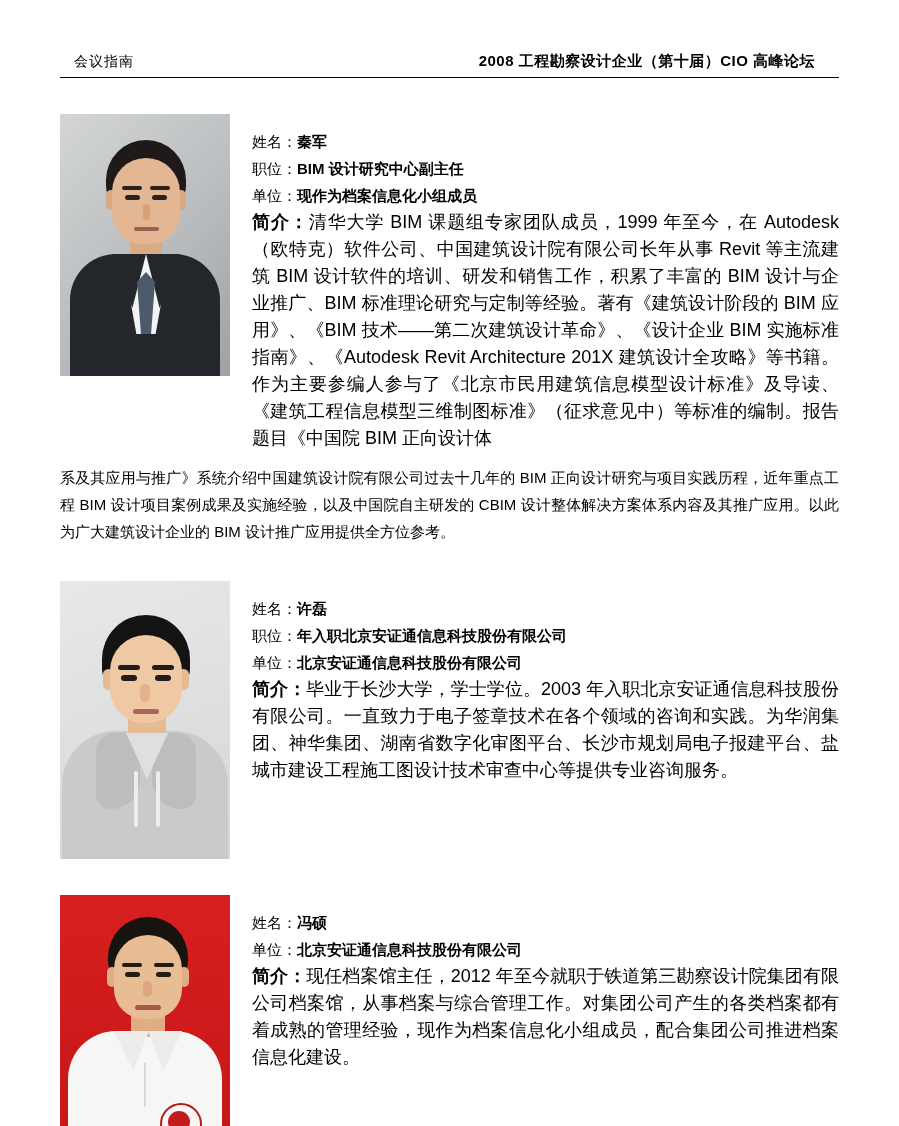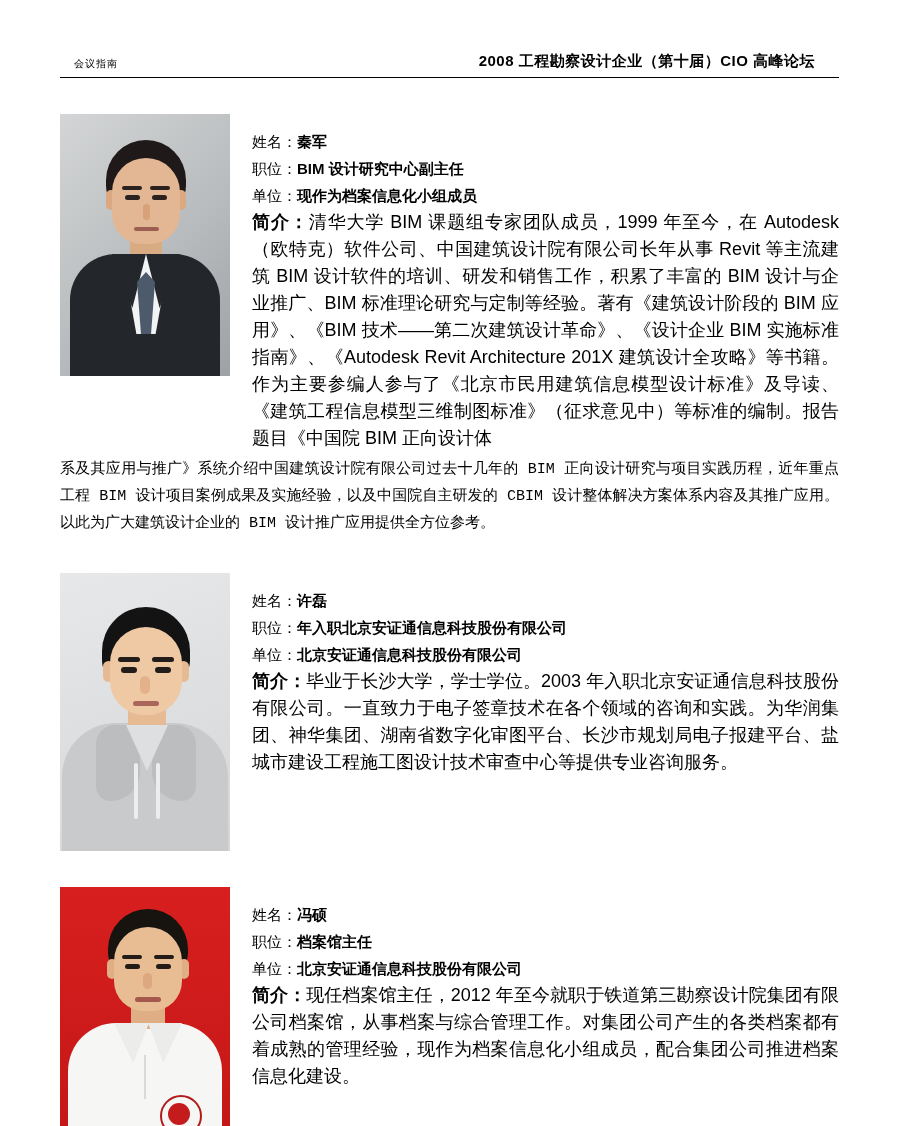--- a/index.html
+++ b/index.html
@@ -24,21 +24,21 @@
   
   .header {
     display: flex;
     align-items: flex-end;
     justify-content: space-between;
     padding: 0 14px 6px 14px;
     border-bottom: 1.6px solid #000;
   }
   .header-left {
     font-family: Liberation Mono, monospace;
-    font-size: 10px;
+    font-size: 14px;
     letter-spacing: 1px;
     color: #000;
     white-space: nowrap;
   }
   .header-right {
     font-family: "Liberation Sans", "DejaVu Sans", sans-serif;
     font-size: 15px;
     font-weight: bold;
     letter-spacing: 0.5px;
     color: #000;
@@ -80,26 +80,26 @@
   .line .lbl { font-weight: normal; }
   .bio {
     font-family: "Liberation Sans", "DejaVu Sans", sans-serif;
     font-size: 18px;
     line-height: 27px;
     text-align: justify;
     color: #000;
   }
   .bio .lbl { font-weight: bold; }
   .bio-cont {
-    font-family: Liberation Mono, monospace;
+    font-family: Liberation Sans, sans-serif;
     font-size: 15px;
     line-height: 27px;
     text-align: justify;
     color: #000;
-    margin-top: 4px;
+    margin-top: 12px;
   }
 
   
   .p1-bg {
     position: absolute; inset: 0;
     background: linear-gradient(135deg,#d3d5d6 0%, #b9bcbe 55%, #9ea2a5 100%);
   }
   .p1-hair {
     position: absolute; left: 46px; top: 26px; width: 80px; height: 72px;
     background: #20191a; border-radius: 40px 40px 26px 26px;
@@ -271,23 +271,20 @@
         <div class="p3-eye-l"></div>
         <div class="p3-eye-r"></div>
         <div class="p3-nose"></div>
         <div class="p3-mouth"></div>
       </div>
       <div class="info">
         <div class="line">
           <span class="lbl">姓名：</span><span>冯硕</span>
         </div>
         <div class="line">
-          <span class="lbl">职位：</span><span>档案馆主任</span>
-        </div>
-        <div class="line">
           <span class="lbl">单位：</span><span>北京安证通信息科技股份有限公司</span>
         </div>
         <div class="bio">
           <span class="lbl">简介：</span><span>现任档案馆主任，2012 年至今就职于铁道第三勘察设计院集团有限公司档案馆，从事档案与综合管理工作。对集团公司产生的各类档案都有着成熟的管理经验，现作为档案信息化小组成员，配合集团公司推进档案信息化建设。</span>
         </div>
       </div>
     </div>
   </div>
 
 </div>

